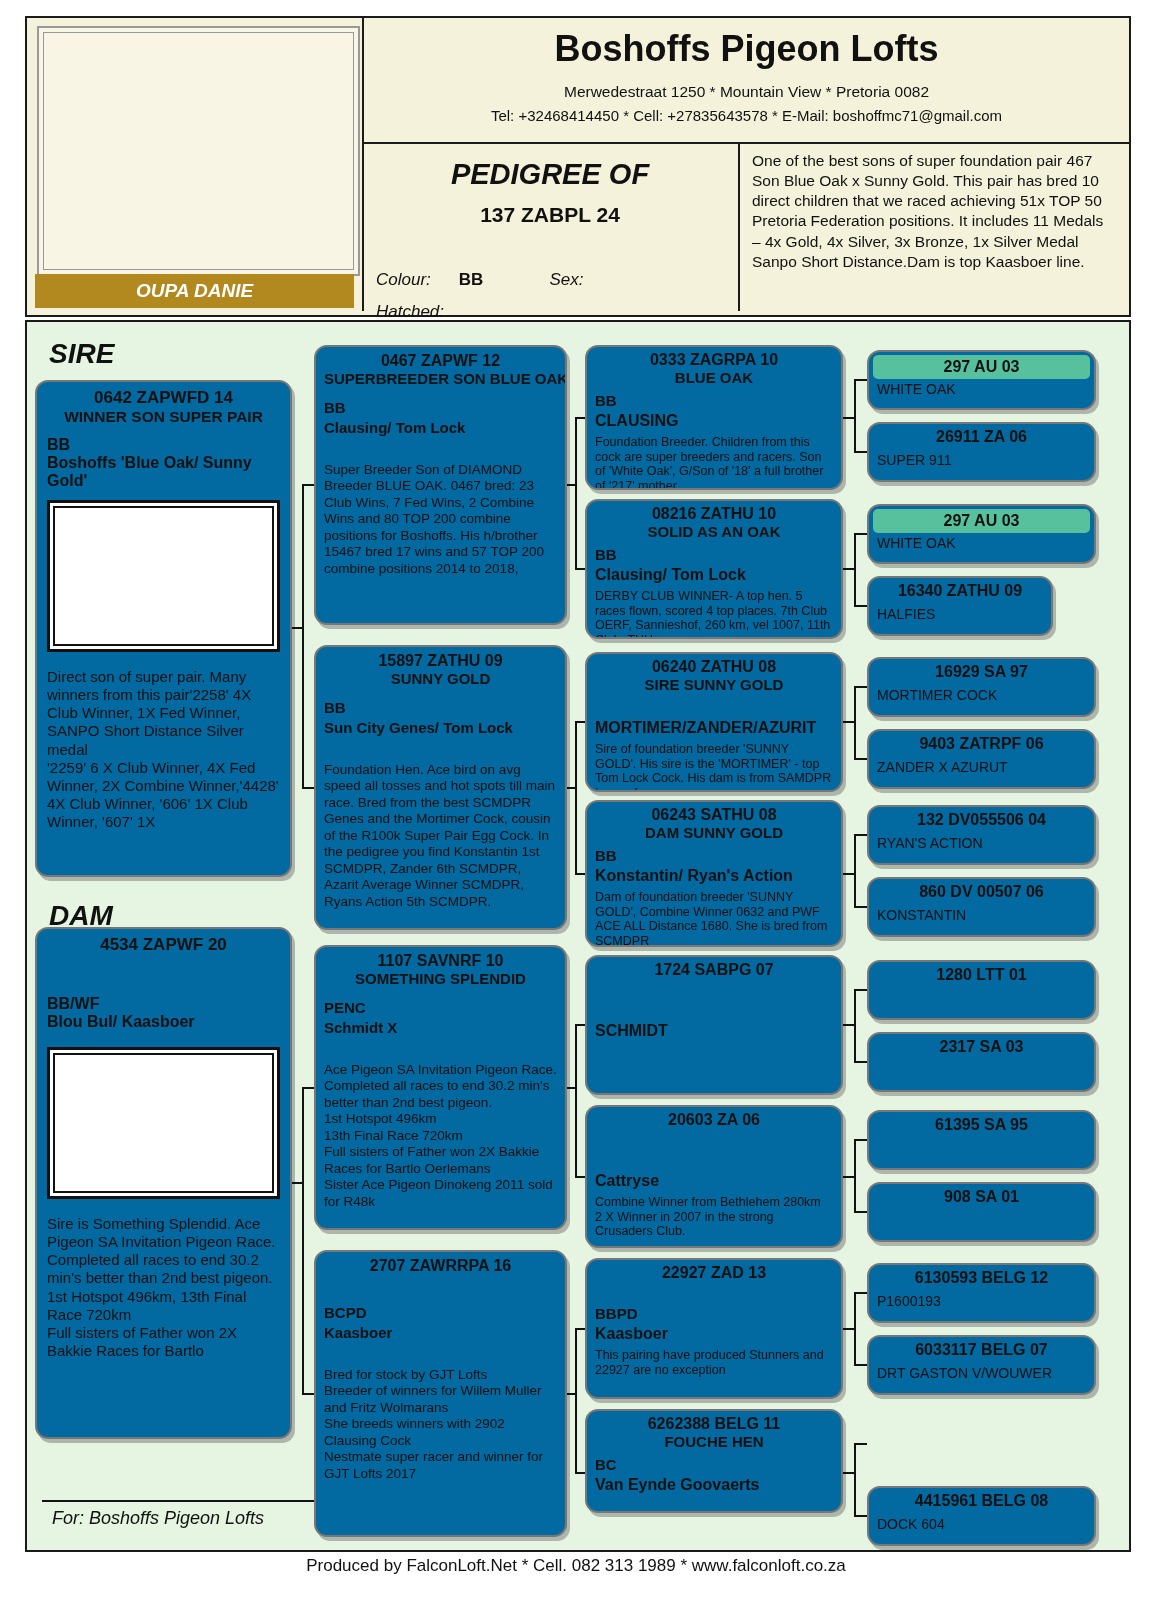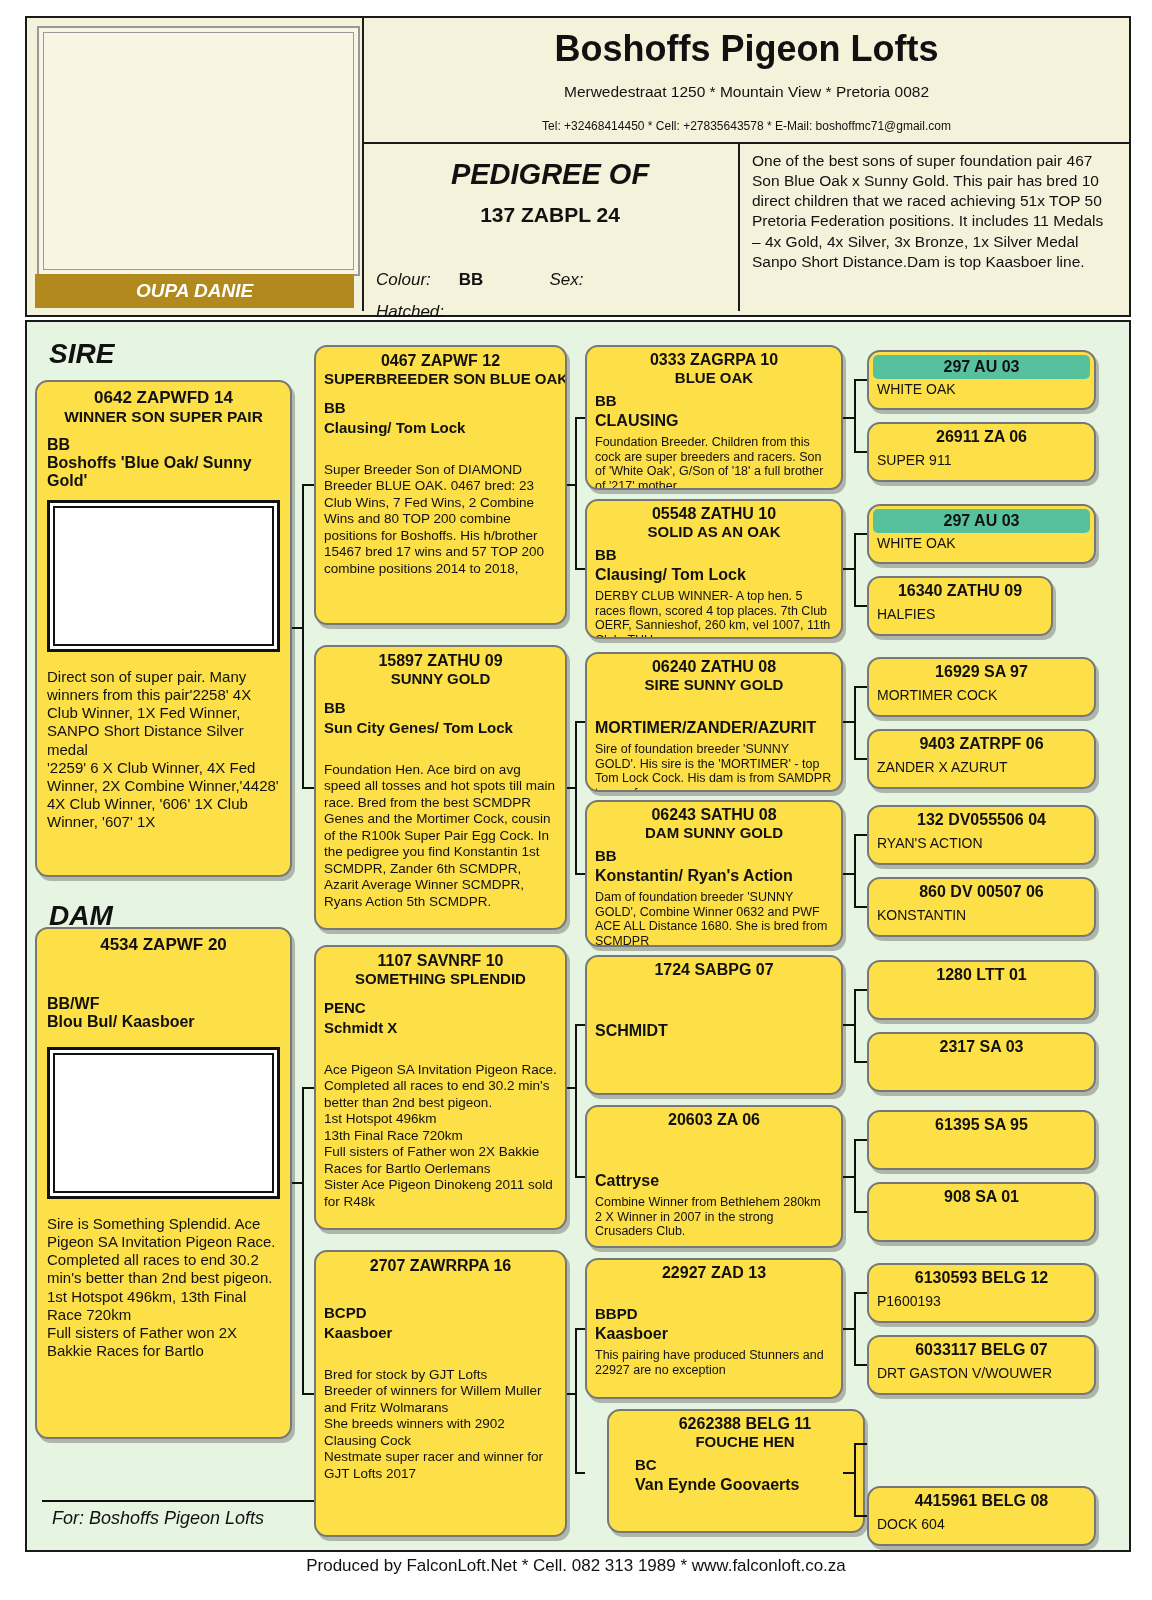--- a/index.html
+++ b/index.html
@@ -15,38 +15,38 @@
               background:var(--cream);border:2px solid var(--line);box-sizing:content-box;}
   #photo-sec{position:absolute;left:0;top:0;width:335px;height:293px;border-right:2px solid var(--line);}
   #photo-frame{position:absolute;left:10px;top:8px;width:311px;height:238px;
                border:2px solid #999;padding:4px;background:#f8f5e4;}
   #photo-frame .inner{width:100%;height:100%;box-sizing:border-box;border:1px solid #999;background:#f8f5e4;}
   #gold-bar{position:absolute;left:8px;top:256px;width:319px;height:34px;background:var(--gold);
             color:#fff;font-weight:bold;font-style:italic;font-size:19px;text-align:center;line-height:34px;}
   #title-sec{position:absolute;left:337px;top:0;width:765px;height:124px;border-bottom:2px solid var(--line);}
   #main-title{margin:10px 0 0;text-align:center;font-size:36px;font-weight:bold;}
   .addr{margin-top:13px;text-align:center;font-size:15.5px;}
-  .addr2{margin-top:18px;text-align:center;font-size:12px;}
+  .addr2{margin-top:6px;text-align:center;font-size:15px;}
   #ped-sec{position:absolute;left:337px;top:126px;width:372px;height:167px;}
   #pedigree-of{margin-top:14px;text-align:center;font-size:29px;font-weight:bold;font-style:italic;}
   #ring-no{margin-top:12px;text-align:center;font-size:21px;font-weight:bold;}
   #colour-row{position:absolute;left:12px;top:126px;font-size:17px;}
   #colour-row .lbl{font-style:italic;}
   #colour-row .val{font-weight:bold;margin-left:28px;}
   #colour-row .sex{font-style:italic;margin-left:66px;}
   #hatched-row{position:absolute;left:12px;top:158px;font-size:17px;font-style:italic;}
   #hdr-vdiv{position:absolute;left:711px;top:126px;width:0;height:167px;border-left:2px solid var(--line);}
   #desc-sec{position:absolute;left:713px;top:126px;width:387px;height:167px;}
   #desc-sec p{margin:0;padding:7px 12px 0 12px;font-size:15.5px;line-height:1.3;}
 
   
   #pedigree-box{position:absolute;left:25px;top:320px;width:1102px;height:1228px;
                 background:var(--pgreen);border:2px solid var(--line);}
   .gen-label{position:absolute;font-size:28px;font-weight:bold;font-style:italic;}
-  .pbox{position:absolute;background:#fde047;border:2px solid var(--boxborder);border-radius:13px;
+  .pbox{position:absolute;background:#0369a1;border:2px solid var(--boxborder);border-radius:13px;
         box-shadow:3px 4px 0 rgba(120,120,120,.5);box-sizing:border-box;overflow:hidden;}
 
   
   .c1box{padding:6px 10px;}
   .c1-ring{font-size:17px;font-weight:bold;text-align:center;}
   .c1-name{font-size:15.5px;font-weight:bold;text-align:center;min-height:22px;}
   .c1-name.damname{min-height:34px;}
   .c1-color{font-size:16px;font-weight:bold;margin-top:6px;}
   .c1-strain{font-size:16px;font-weight:bold;min-height:24px;}
   .c1-photo{margin:10px auto 0;width:221px;height:140px;border:3px solid #111;padding:3px;background:#fff;}
@@ -181,21 +181,21 @@
 Nestmate super racer and winner for GJT Lofts 2017</div>
       </div>
       <div class="pbox c3box" style="position: absolute; left: 558px; top: 23px; width: 258px; height: 145px;">
         <div class="c3-ring">0333 ZAGRPA 10</div>
         <div class="c3-name">BLUE OAK</div>
         <div class="c3-color">BB</div>
         <div class="c3-strain">CLAUSING</div>
         <div class="c3-desc">Foundation Breeder. Children from this cock are super breeders and racers. Son of 'White Oak', G/Son of '18' a full brother of '217' mother</div>
       </div>
       <div class="pbox c3box" style="position: absolute; left: 558px; top: 177px; width: 258px; height: 140px;">
-        <div class="c3-ring">05548 ZATHU 10</div>
+        <div class="c3-ring">08216 ZATHU 10</div>
         <div class="c3-name">SOLID AS AN OAK</div>
         <div class="c3-color">BB</div>
         <div class="c3-strain">Clausing/ Tom Lock</div>
         <div class="c3-desc">DERBY CLUB WINNER- A top hen. 5 races flown, scored 4 top places. 7th Club OERF, Sannieshof, 260 km, vel 1007, 11th Club, THU</div>
       </div>
       <div class="pbox c3box" style="position: absolute; left: 558px; top: 330px; width: 258px; height: 140px;">
         <div class="c3-ring">06240 ZATHU 08</div>
         <div class="c3-name">SIRE SUNNY GOLD</div>
         <div class="c3-color"></div>
         <div class="c3-strain">MORTIMER/ZANDER/AZURIT</div>
@@ -223,21 +223,21 @@
         <div class="c3-desc">Combine Winner from Bethlehem 280km
 2 X Winner in 2007 in the strong Crusaders Club.</div>
       </div>
       <div class="pbox c3box" style="position: absolute; left: 558px; top: 936px; width: 258px; height: 141px;">
         <div class="c3-ring">22927 ZAD 13</div>
         <div class="c3-name"></div>
         <div class="c3-color">BBPD</div>
         <div class="c3-strain">Kaasboer</div>
         <div class="c3-desc">This pairing have produced Stunners and 22927 are no exception</div>
       </div>
-      <div class="pbox c3box" style="position: absolute; left: 580px; top: 1087px; width: 258px; height: 124px; padding-left: 18px;">
+      <div class="pbox c3box" style="position: absolute; left: 558px; top: 1087px; width: 258px; height: 104px;">
         <div class="c3-ring">6262388 BELG 11</div>
         <div class="c3-name">FOUCHE HEN</div>
         <div class="c3-color">BC</div>
         <div class="c3-strain">Van Eynde Goovaerts</div>
       </div>
       <div class="pbox c4box hl" style="position: absolute; left: 840px; top: 28px; width: 229px; height: 60px;">
         <div class="c4-ring">297 AU 03</div>
         <div class="c4-name">WHITE OAK</div>
       </div>
       <div class="pbox c4box" style="position: absolute; left: 840px; top: 100px; width: 229px; height: 60px;">

